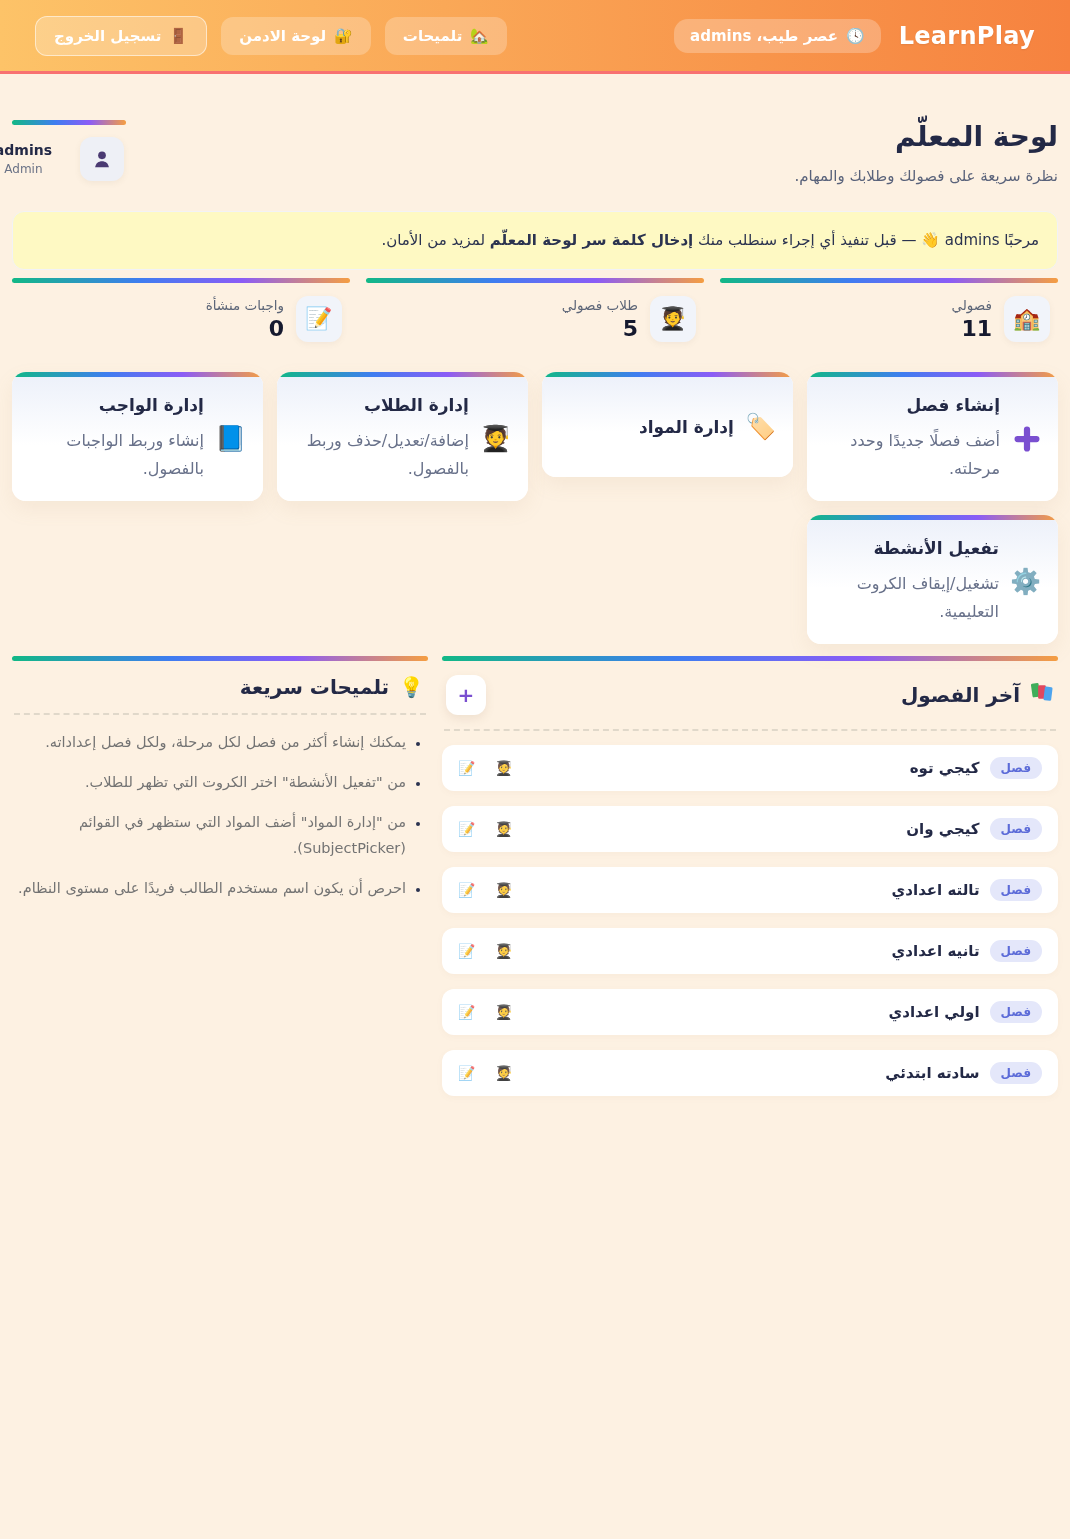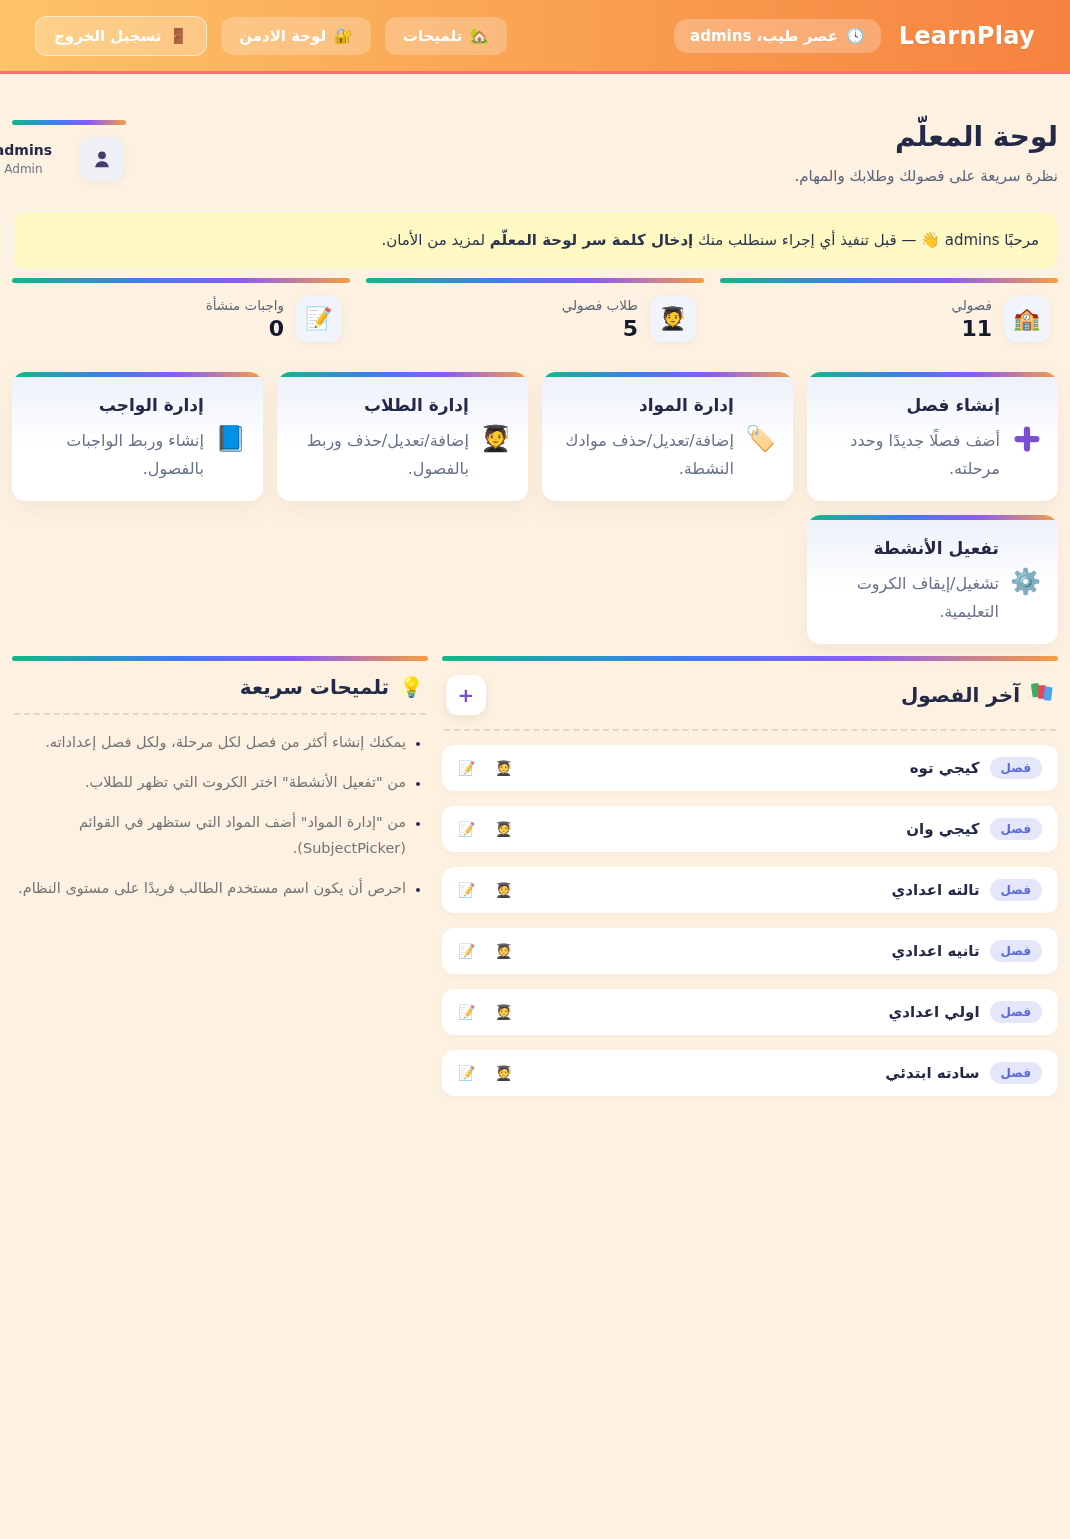--- a/index.html
+++ b/index.html
@@ -264,21 +264,20 @@
           <div class="action-desc">أضف فصلًا جديدًا وحدد مرحلته.</div>
         </span>
       </div>
     </div>
     <div class="action-card">
       <div class="gradbar"></div>
       <div class="action-body">
         <span class="action-icon">🏷️</span>
         <span class="action-text">
           <div class="action-title">إدارة المواد</div>
-          <div class="action-desc">إضافة/تعديل/حذف موادك النشطة.</div>
         </span>
       </div>
     </div>
     <div class="action-card">
       <div class="gradbar"></div>
       <div class="action-body">
         <span class="action-icon">🧑‍🎓</span>
         <span class="action-text">
           <div class="action-title">إدارة الطلاب</div>
           <div class="action-desc">إضافة/تعديل/حذف وربط بالفصول.</div>

